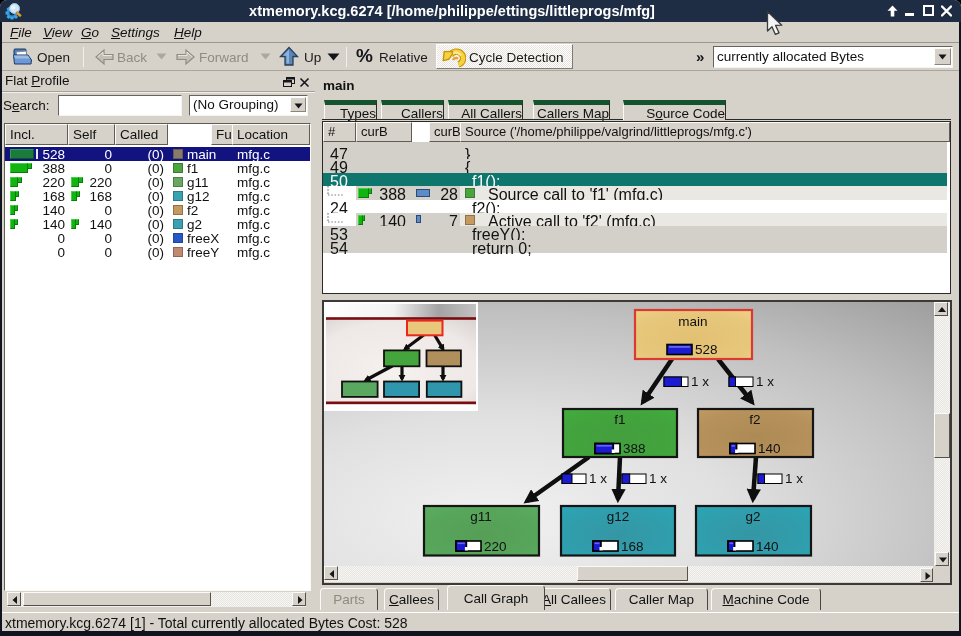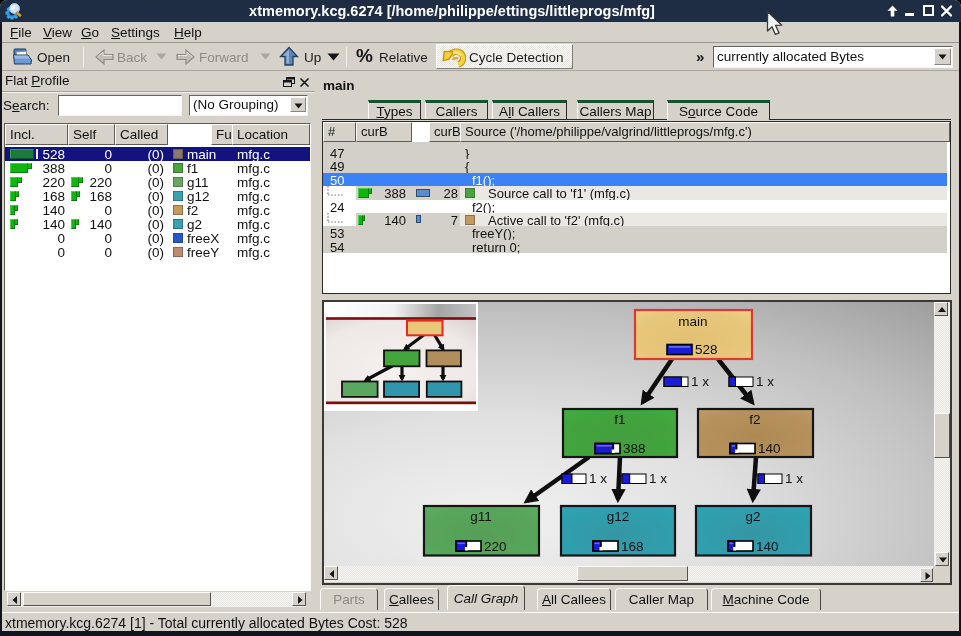--- a/index.html
+++ b/index.html
@@ -7,21 +7,21 @@
 body { font-family:"Liberation Sans", sans-serif; font-size:13px; color:#111; position:relative; }
 #win { position:absolute; left:0; top:0; width:961px; height:636px; background:#d6d2ca; border-radius:7px 7px 0 0; }
 
 #titlebar { position:absolute; left:0; top:0; width:961px; height:22px; background:#1e2c44; border-radius:7px 7px 0 0; }
 #titletext { position:absolute; left:0; top:2.5px; width:904px; text-align:center; color:#fff; font-weight:bold; font-size:14.5px; }
 
 #bleft { position:absolute; left:0; top:22px; width:2px; height:610px; background:#10141e; }
 #bright { position:absolute; left:959px; top:22px; width:2px; height:610px; background:#10141e; }
 #bbottom { position:absolute; left:0; top:631px; width:961px; height:5px; background:#10141e; }
 
-#menubar { position:absolute; left:2px; top:22px; width:957px; height:21px; background:#d6d2ca; border-bottom:1px solid #9b978f; }
+#menubar { position:absolute; left:2px; top:22px; width:957px; height:21px; background:#d6d2ca; border-bottom:1px solid #9b978f;font-style:italic; }
 .menu { position:absolute; top:3px; font-size:13.5px; color:#111; }
 .menu u { text-decoration-thickness:1px; }
 
 #toolbar { position:absolute; left:2px; top:44px; width:957px; height:27px; background:#d6d2ca; border-bottom:1px solid #aaa69e; }
 .tbtext { position:absolute; top:6px; font-size:13.5px; color:#1a1a1a; }
 .tbgray { color:#8f8b83; }
 .tsep { position:absolute; top:3px; width:1px; height:20px; background:#a09c94; border-right:1px solid #f2f0ec; }
 
 #dock { position:absolute; left:2px; top:71px; width:311px; height:541px; background:#d6d2ca; }
 .fh { position:absolute; top:0; height:21px; background:#d6d2ca; border-top:1px solid #fbfaf8; border-left:1px solid #fbfaf8; border-bottom:1px solid #5f5b55; border-right:1px solid #5f5b55; font-size:13.5px; padding:2px 0 0 4px; }
@@ -33,25 +33,25 @@
 .num { position:absolute; top:0; text-align:right; }
 .sq { position:absolute; left:168px; top:2px; width:10px; height:10px; border:1px solid rgba(40,40,40,.35); }
 .fn { position:absolute; left:182px; top:0; }
 .loc { position:absolute; left:232px; top:0; }
 .sbh { background:#d6d2ca; }
 .sbtn { position:absolute; width:14px; height:14px; background:#d6d2ca; border-top:1px solid #fbfaf8; border-left:1px solid #fbfaf8; border-bottom:1px solid #55524c; border-right:1px solid #55524c; }
 .sthumb { position:absolute; top:0; height:14px; background:#d6d2ca; border-top:1px solid #fbfaf8; border-left:1px solid #fbfaf8; border-bottom:1px solid #55524c; border-right:1px solid #55524c; }
 .strack { background:repeating-conic-gradient(#e8e6e2 0% 25%, #f6f5f2 0% 50%) 0 0/2px 2px; }
 
 #rightpane { position:absolute; left:317px; top:71px; width:642px; height:541px; background:#d6d2ca; }
-.ttab { position:absolute; top:29px; height:19px; background:#d6d2ca; border-top:3px solid #14532d; border-left:1px solid #fbfaf8; border-right:1.5px solid #2a2a26; font-size:13.5px; text-align:center; padding-top:1px;margin-left:44px; }
+.ttab { position:absolute; top:29px; height:19px; background:#d6d2ca; border-top:5px solid #14532d; border-left:1px solid #fbfaf8; border-right:1.5px solid #2a2a26; font-size:13.5px; text-align:right; padding-top:1px; }
 .ttact { height:20px; border-left:1.5px solid #fbfaf8; z-index:2; }
 #stable { position:absolute; left:5px; top:50px; width:629px; height:173px; border:1.5px solid #2a2a26; background:#fff; }
 .sh { position:absolute; top:0; height:20px; background:#d6d2ca; border-top:1px solid #fbfaf8; border-left:1px solid #fbfaf8; border-bottom:1px solid #5f5b55; border-right:1px solid #5f5b55; font-size:13px; padding:1px 0 0 4px; }
-#srows { position:absolute; left:0; top:20px; width:624px; font-size:13px; }
+#srows { position:absolute; left:0; top:20px; width:624px; font-size:16px; }
 .sr { position:relative; height:13.4px; }
 .sr.gr { background:#d3d0c9; }
 .sr.sub { background:#eae8e3; }
 .ln { position:absolute; left:7px; }
 .src { position:absolute; left:142px; }
 .bbar { position:absolute; top:2.5px; height:8px; background:#5b8bc8; border:1px solid #2c4a74; }
 .btab { position:absolute; height:22px; background:#d6d2ca; border-top:1px solid #fbfaf8; border-left:1px solid #fbfaf8; border-right:1px solid #4a4742; border-radius:4px 4px 0 0; font-size:13.5px; text-align:center; padding-top:3px; }
 .btact { height:25px; padding-top:5px; border-bottom:none; z-index:2; }
 .bgray { color:#8e8a82; }
 #gpanel { position:absolute; left:5px; top:229px; width:630px; height:285px; border:2px solid #3c3a36; background:#d6d2ca; }
@@ -291,21 +291,21 @@
       <div id="srows">
         <div style="height:4px;background:#d3d0c9;"></div>
         <div class="sr gr">
             <span class="ln">47</span>
             <span class="src">}</span>
           </div>
         <div class="sr gr">
             <span class="ln">49</span>
             <span class="src">{</span>
           </div>
-        <div class="sr" style="background:#3b82f6;color:#fff;">
+        <div class="sr" style="background:#0f766e;color:#fff;">
             <span class="ln">50</span>
             <span class="src" style="left:149px;">f1();</span>
           </div>
         <div class="sr sub">
           <div style="position:absolute;left:0;top:0;width:33px;height:13.4px;background:#fff;"></div>
           <div style="position:absolute;left:33px;top:0;width:104px;height:13.4px;background:#d3d0c9;"></div>
           <svg style="position:absolute;left:4px;top:0" width="18" height="13">
               <path d="M1 0 L1 9 M1 9 L16 9" stroke="#777" stroke-width="1.2" stroke-dasharray="1.5 1.8" fill="none"></path>
             </svg>
           <div class="bar gb" style="left:35px;top:2px;width:11px;"></div>
@@ -503,21 +503,21 @@
           </svg></div>
       <div class="sthumb" style="left:253px;top:264px;width:111px;height:15px;"></div>
       <div class="sbtn" style="left:596px;top:266px;width:13px;height:14px;"><svg width="13" height="13">
             <path d="M4.5 3 L9.5 7 L4.5 11 Z" fill="#15151a"></path>
           </svg></div>
       <div style="position:absolute;left:609px;top:264px;width:17px;height:16px;background:#d6d2ca;"></div>
     </div>
 
     <div class="btab bgray" style="left:3px;top:517px;width:58px;">Parts</div>
     <div class="btab" style="left:67px;top:517px;width:55px;"><u>C</u>allees</div>
-    <div class="btab btact" style="left:130px;top:514px;width:78px;font-style:italic;">Call Graph</div>
+    <div class="btab btact" style="left:130px;top:514px;width:98px;">Call Graph</div>
     <div class="btab" style="left:220px;top:517px;width:74px;"><u>A</u>ll Callees</div>
     <div class="btab" style="left:298px;top:517px;width:93px;">Caller Map</div>
     <div class="btab" style="left:394px;top:517px;width:110px;"><u>M</u>achine Code</div>
   </div>
   <div id="statusbar" style="position:absolute;left:2px;top:612px;width:957px;height:19px;background:#d6d2ca;border-top:1px solid #fff;">
     <div style="position:absolute;left:3px;top:1.5px;font-size:14px;">xtmemory.kcg.6274 [1] - Total currently allocated Bytes Cost: 528</div>
   </div>
   <svg style="position:absolute;left:766px;top:10px;z-index:50" width="19" height="28" viewBox="0 0 19 28">
     <path d="M1.5 1.5 L1.5 21 L6 16.8 L9.4 24.4 L13 22.8 L9.6 15.4 L15.8 15.2 Z" fill="#f4f4f4" stroke="#3a3a3a" stroke-width="1.3" stroke-linejoin="round"></path>
   </svg>

